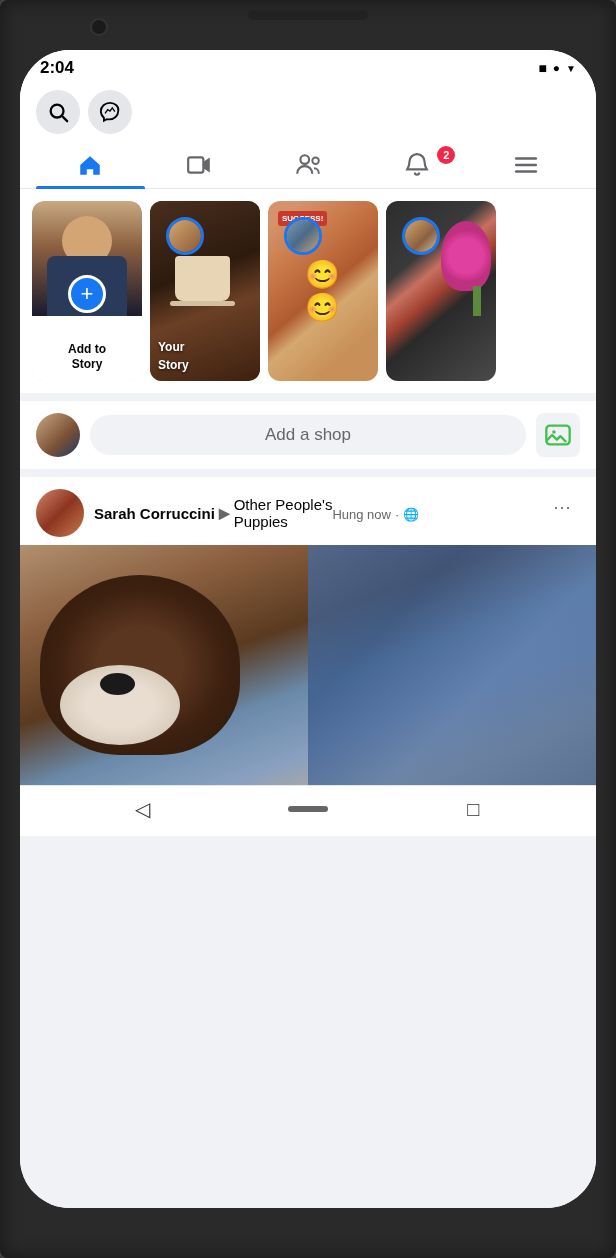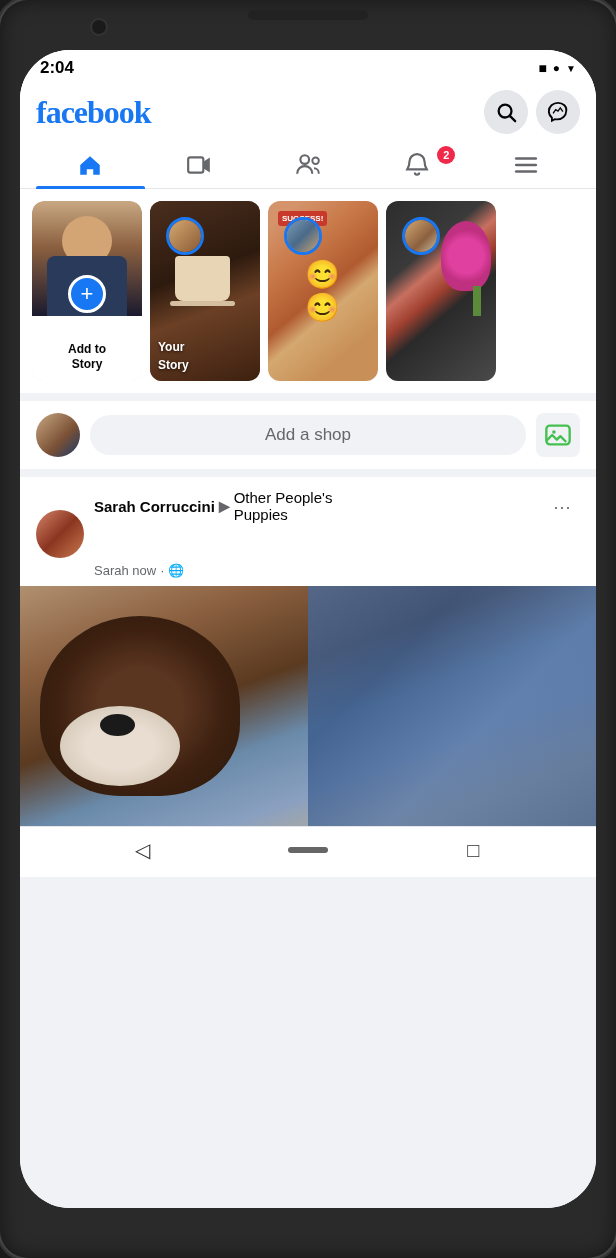--- a/index.html
+++ b/index.html
@@ -9,21 +9,21 @@
       justify-content: center;
       align-items: center;
       min-height: 100vh;
       font-family: -apple-system, BlinkMacSystemFont, 'Helvetica Neue', Arial, sans-serif;
     }
 
     .phone-frame {
       width: 616px;
       height: 1258px;
       background: #2a2a2a;
-      border-radius: 28px;
+      border-radius: 8px;
       position: relative;
       box-shadow: 0 0 0 2px #444, 0 0 0 4px #333, inset 0 0 20px rgba(0,0,0,0.5);
       overflow: hidden;
     }
 
     
     .phone-frame::before {
       content: '';
       position: absolute;
       right: -6px;
@@ -335,22 +335,21 @@
       width: 48px;
       height: 48px;
       border-radius: 50%;
       background: linear-gradient(135deg, #c8856a, #8b3a20);
       flex-shrink: 0;
       overflow: hidden;
     }
 
     .post-author-info {
       display: flex;
-      flex-direction: column;
-      gap: 38px;
+      flex-direction: row;
     }
 
     .post-author-name {
       font-size: 15px;
       font-weight: 700;
       color: #050505;
       display: flex;
       align-items: center;
       gap: 4px;
       flex-wrap: wrap;
@@ -504,21 +503,20 @@
         <span class="status-time">2:04</span>
         <div class="status-icons">
           <span style="font-size:14px; font-weight:900;">■</span>
           <span style="font-size:12px;">●</span>
           <span style="font-size:10px;">▼</span>
         </div>
       </div>
 
       <div class="fb-header">
         <div class="fb-header-top">
-          <span class="fb-logo">facebook</span>
           <div class="header-actions">
             <button class="header-icon-btn">
               <svg width="22" height="22" viewBox="0 0 24 24">
                 <circle cx="11" cy="11" r="7" fill="none" stroke="#050505" stroke-width="2.5"></circle>
                 <line x1="16.5" y1="16.5" x2="22" y2="22" stroke="#050505" stroke-width="2.5" stroke-linecap="round"></line>
               </svg>
             </button>
             <button class="header-icon-btn">
               <svg width="22" height="22" viewBox="0 0 24 24">
                 <path d="M12 2C6.48 2 2 6.1 2 11.2c0 2.8 1.3 5.3 3.4 7v3.3l3.1-1.7c0.8 0.2 1.6 0.3 2.5 0.3 5.52 0 10-4.1 10-9.2C22 6.1 17.52 2 12 2z" fill="none" stroke="#050505" stroke-width="2"></path>
@@ -657,21 +655,21 @@
             <div class="post-author-avatar">
               <div style="width:100%; height:100%; background: linear-gradient(135deg, #d4856a 0%, #8b3520 50%, #c87a50 100%);"></div>
             </div>
             <div class="post-author-info">
               <div class="post-author-name">
                 <span>Sarah Corruccini</span>
                 <span class="post-arrow">▶</span>
                 <span class="post-group">Other People's<br>Puppies</span>
               </div>
               <div class="post-meta">
-                <span>Sarah now</span>
+                <span>Hung now</span>
                 <span>·</span>
                 <span class="globe-icon">🌐</span>
               </div>
             </div>
           </div>
           <div class="post-more-btn">···</div>
         </div>
 
 
         <div class="post-image">

